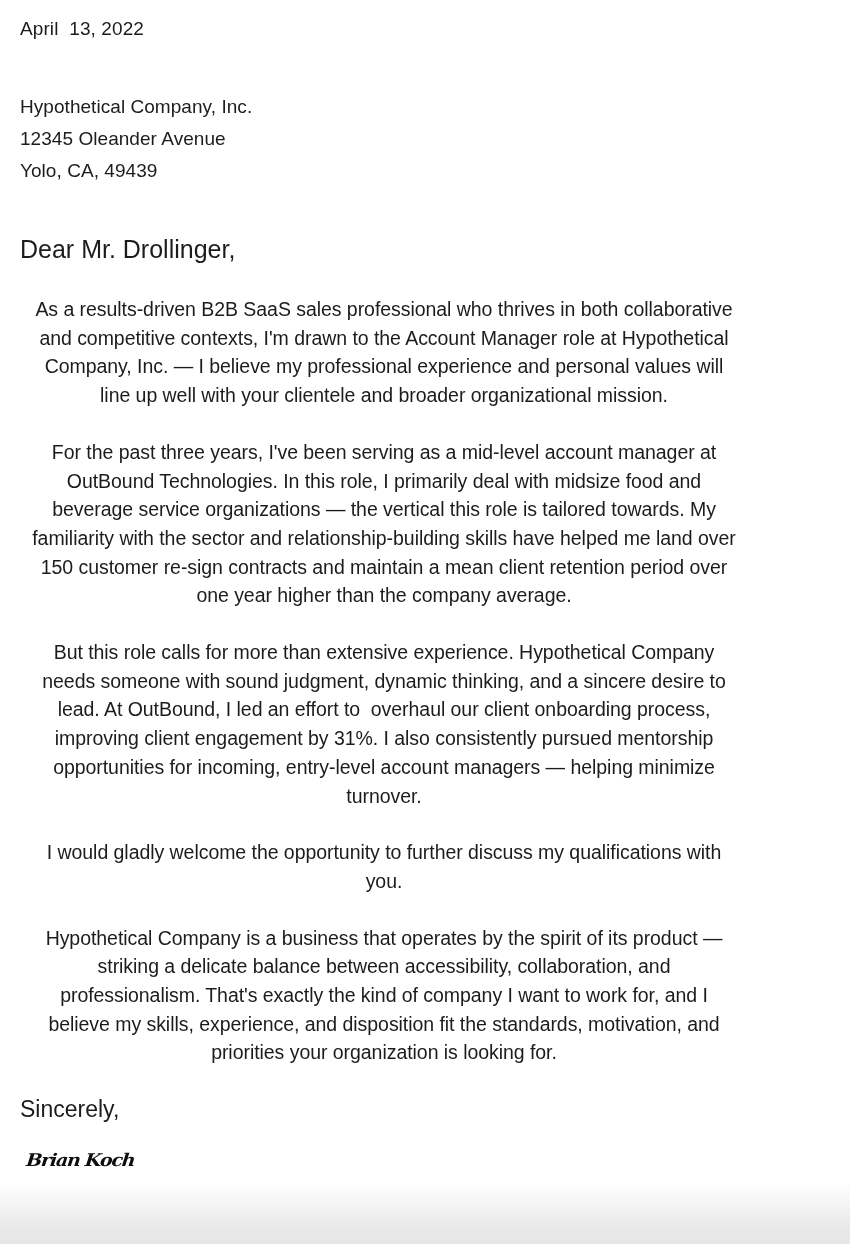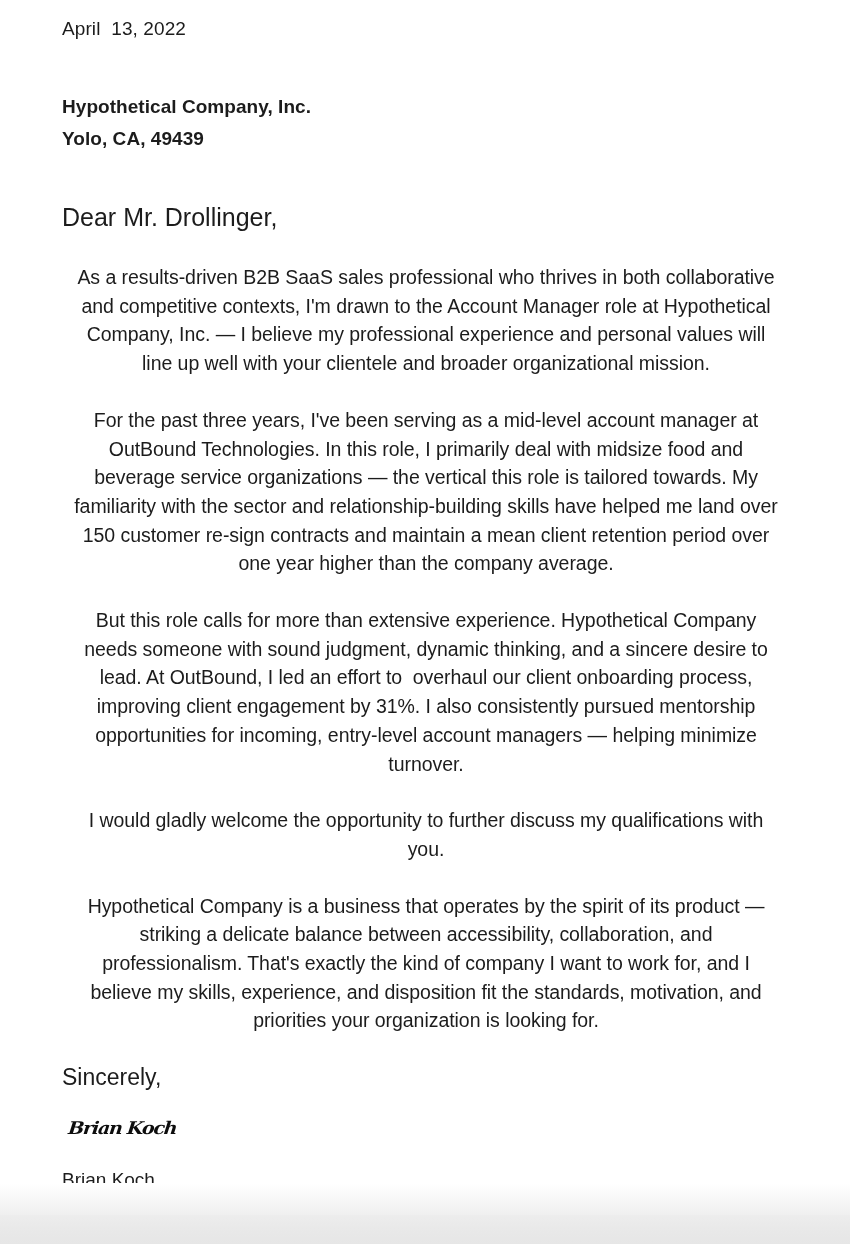--- a/index.html
+++ b/index.html
@@ -25,21 +25,21 @@
     background: #fafafa;
   }
 
   .page {
     position: absolute;
     top: 0; left: 0;
     width: 850px;
     height: 1214px;
     background: #ffffff;
     box-sizing: border-box;
-    padding: 14px 92px 0 62px;
+    padding: 14px 92px 0 20px;
   }
 
   .letter {
     width: 716px;
   }
 
   
   .date-line {
     font-size: 19px;
     line-height: 29px;
@@ -49,21 +49,20 @@
   }
 
   .address-block {
     margin: 0 0 48px 0;
   }
   .address-line {
     font-size: 19px;
     line-height: 32px;
     letter-spacing: 0.05px;
     margin: 0;
-    font-weight: bold;
   }
 
   .salutation {
     font-size: 25px;
     line-height: 29px;
     margin: 4px 0 31px 0;
   }
 
   .body-paragraph {
     font-size: 19.5px;
@@ -123,20 +122,21 @@
 
 <div class="page-top-edge"></div>
 
 <div class="page">
   <div class="letter">
 
     <p class="date-line">April  13, 2022</p>
 
     <div class="address-block">
       <p class="address-line">Hypothetical Company, Inc.</p>
+      <p class="address-line">12345 Oleander Avenue</p>
       <p class="address-line">Yolo, CA, 49439</p>
     </div>
 
     <p class="salutation">Dear Mr. Drollinger,</p>
 
     <p class="body-paragraph">As a results-driven B2B SaaS sales professional who thrives in both collaborative and competitive contexts, I'm drawn to the Account Manager role at Hypothetical Company, Inc. — I believe my professional experience and personal values will line up well with your clientele and broader organizational mission.</p>
 
     <p class="body-paragraph">For the past three years, I've been serving as a mid-level account manager at OutBound Technologies. In this role, I primarily deal with midsize food and beverage service organizations — the vertical this role is tailored towards. My familiarity with the sector and relationship-building skills have helped me land over 150 customer re-sign contracts and maintain a mean client retention period over one year higher than the company average.</p>
 
     <p class="body-paragraph">But this role calls for more than extensive experience. Hypothetical Company needs someone with sound judgment, dynamic thinking, and a sincere desire to lead. At OutBound, I led an effort to  overhaul our client onboarding process, improving client engagement by 31%. I also consistently pursued mentorship opportunities for incoming, entry-level account managers — helping minimize turnover.</p>

